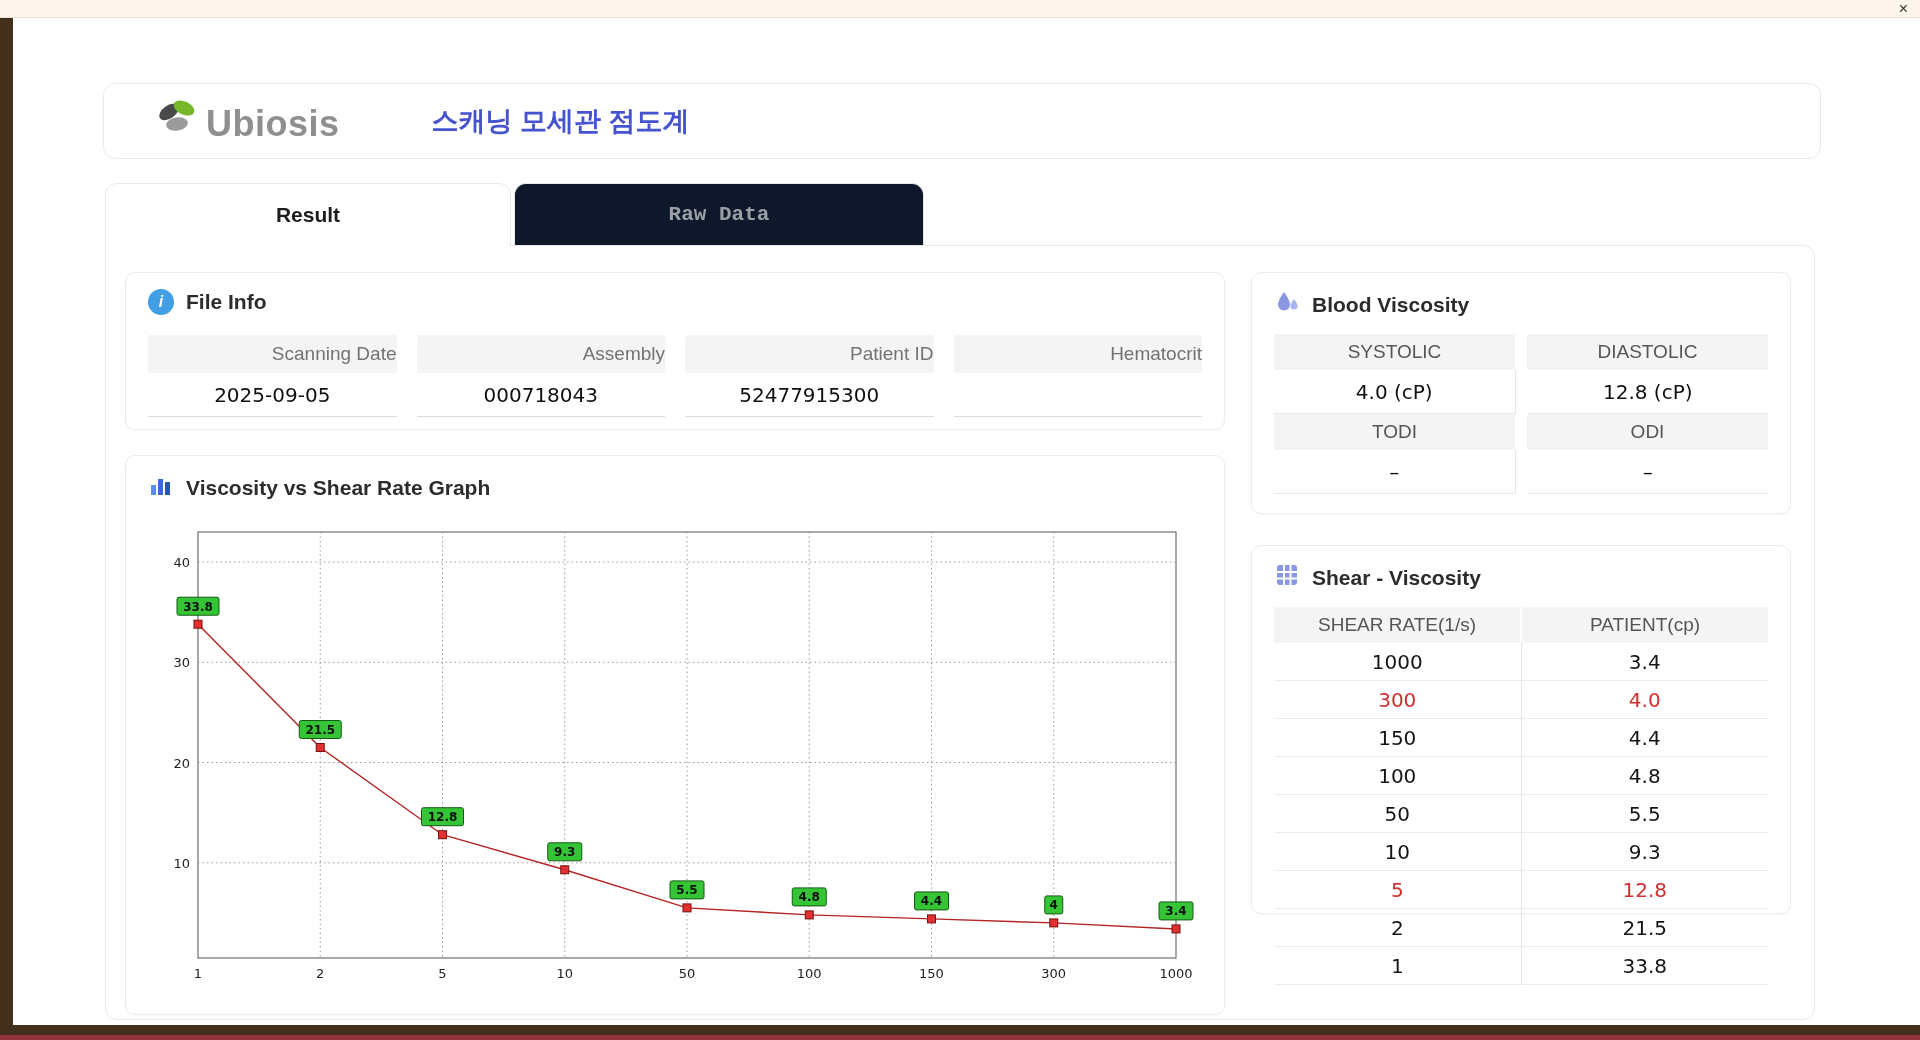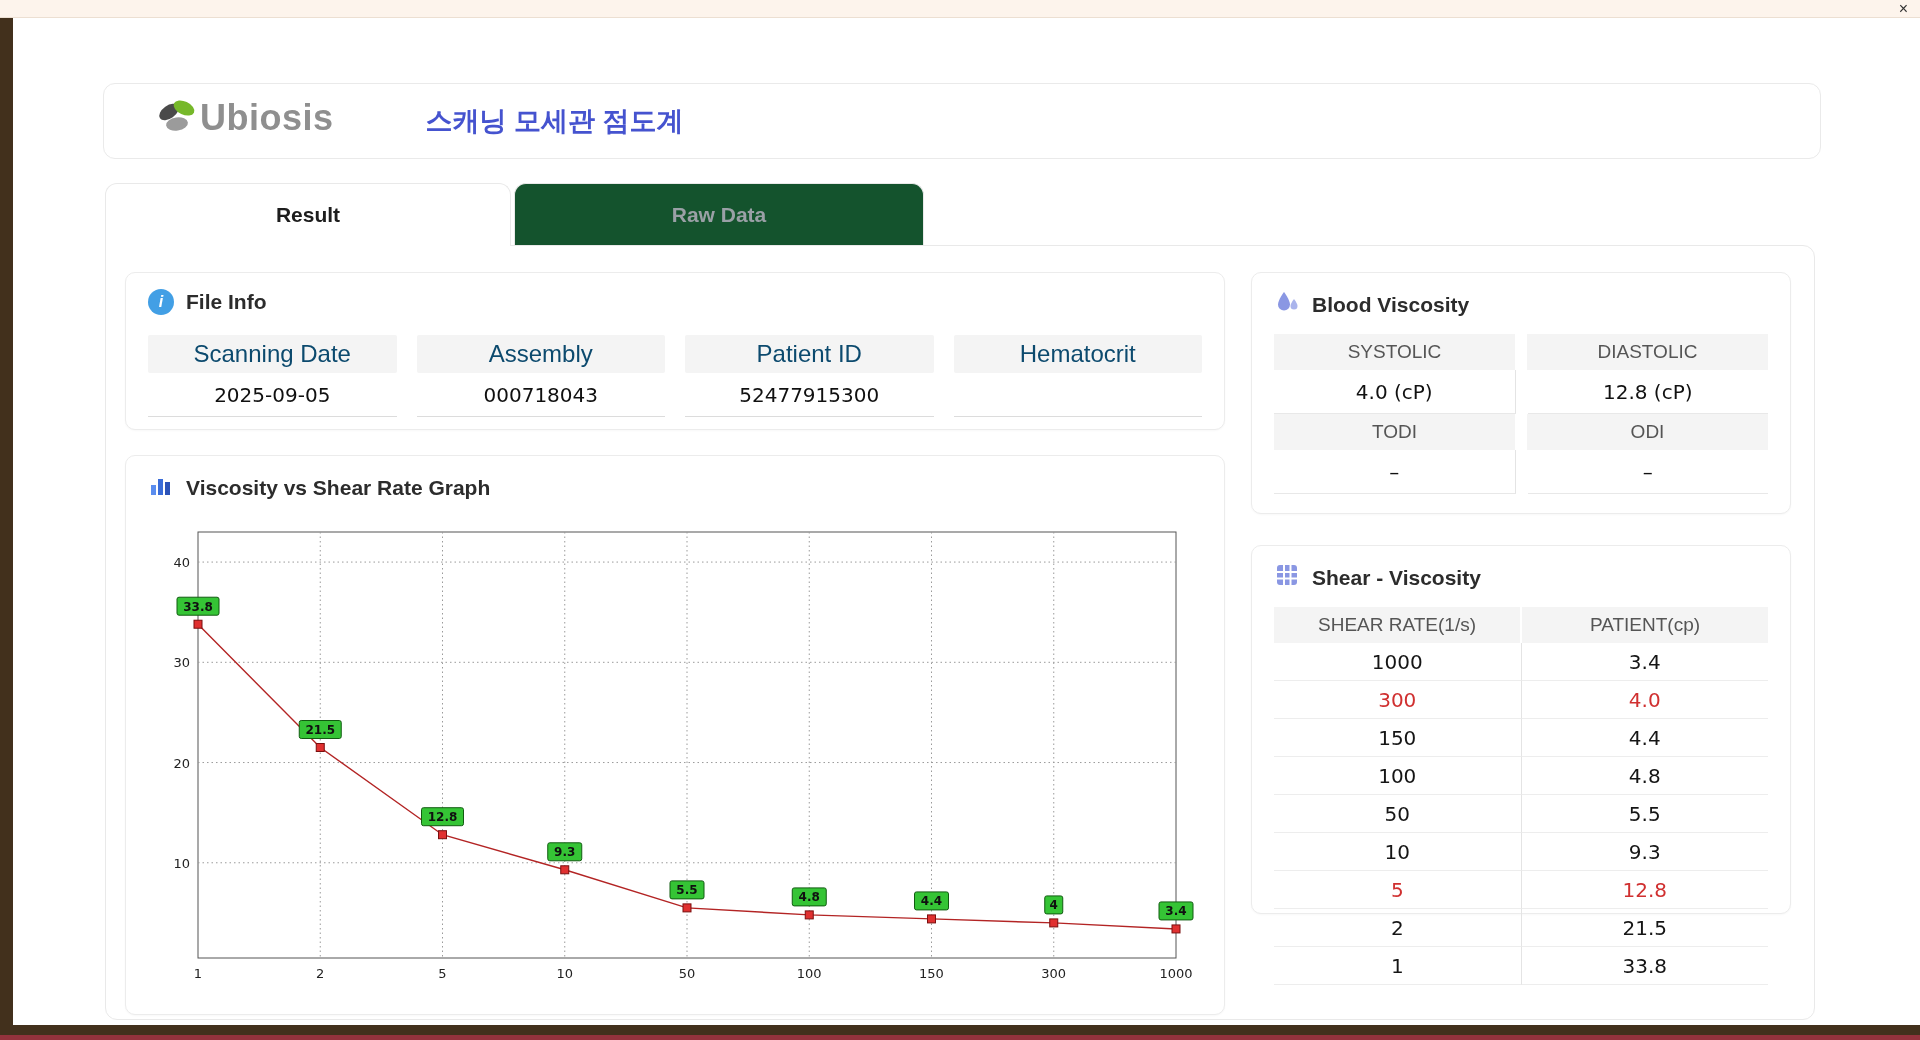--- a/index.html
+++ b/index.html
@@ -22,41 +22,41 @@
   
   .card { position:absolute; background:#fff; border:1px solid #ececec;
           border-radius:10px; box-shadow:0 1px 2px rgba(0,0,0,0.03); z-index:4; }
   .card-title { display:flex; align-items:center; gap:12px; padding:16px 22px 10px 22px;
                 font-size:21px; font-weight:bold; color:#2c2c2c; }
 
   
   .header-card { position:absolute; left:103px; top:83px; width:1718px; height:76px;
                  background:#fff; border:1px solid #eaeaea; border-radius:12px;
                  display:flex; align-items:center; padding-left:50px; z-index:4; }
-  .logo-wrap { display:flex; align-items:flex-start; }
+  .logo-wrap { display:flex; align-items:flex-end; gap:6px; }
   .brand-text { font-size:36px; font-weight:600; color:#8f8f8f; letter-spacing:0.5px; }
   .app-title { margin-left:92px; font-size:27px; font-weight:bold; color:#4553cf; }
 
   
   .tab { position:absolute; top:183px; display:flex; align-items:center; justify-content:center;
          font-size:21px; font-weight:bold; border:1px solid #e9e9e9; border-bottom:none;
          border-radius:12px 12px 0 0; cursor:pointer; }
   .tab-result { left:105px; width:406px; height:63px; background:#fff; color:#1d1d1d; z-index:5; }
-  .tab-raw { left:514px; width:410px; height:62px; background:#14532d; color:#9aa0a6; z-index:3; }
+  .tab-raw { left:514px; width:410px; height:62px; background:#0f172a; color:#9aa0a6; z-index:3;font-family:Liberation Mono, monospace; }
 
   
   .panel { position:absolute; left:105px; top:245px; width:1710px; height:775px;
            background:#fff; border:1px solid #e9e9e9; border-radius:0 12px 12px 12px; z-index:2; }
 
   
   .file-info-card { left:125px; top:272px; width:1100px; height:158px; }
   .fi-fields { position:absolute; left:22px; right:22px; top:62px; display:flex; gap:20px; }
   .fi-col { flex:1; }
-  .fi-head { background:#f4f4f4; height:38px; line-height:38px; text-align:center;
-             color:#0c4a6e; font-size:24px; border-radius:2px; }
+  .fi-head { background:#f4f4f4; height:38px; line-height:38px; text-align:right;
+             color:#737373; font-size:19px; border-radius:2px; }
   .fi-val { height:44px; line-height:44px; text-align:center; font-size:20px; color:#101010;
             border-bottom:1px solid #dcdcdc; font-family:"DejaVu Sans", sans-serif; }
 
   
   .graph-card { left:125px; top:455px; width:1100px; height:560px; }
   .chart-box { position:absolute; left:26px; top:58px; }
   svg text { font-family:"DejaVu Sans", sans-serif; }
 
   
   .bv-card { left:1251px; top:272px; width:540px; height:242px; }

